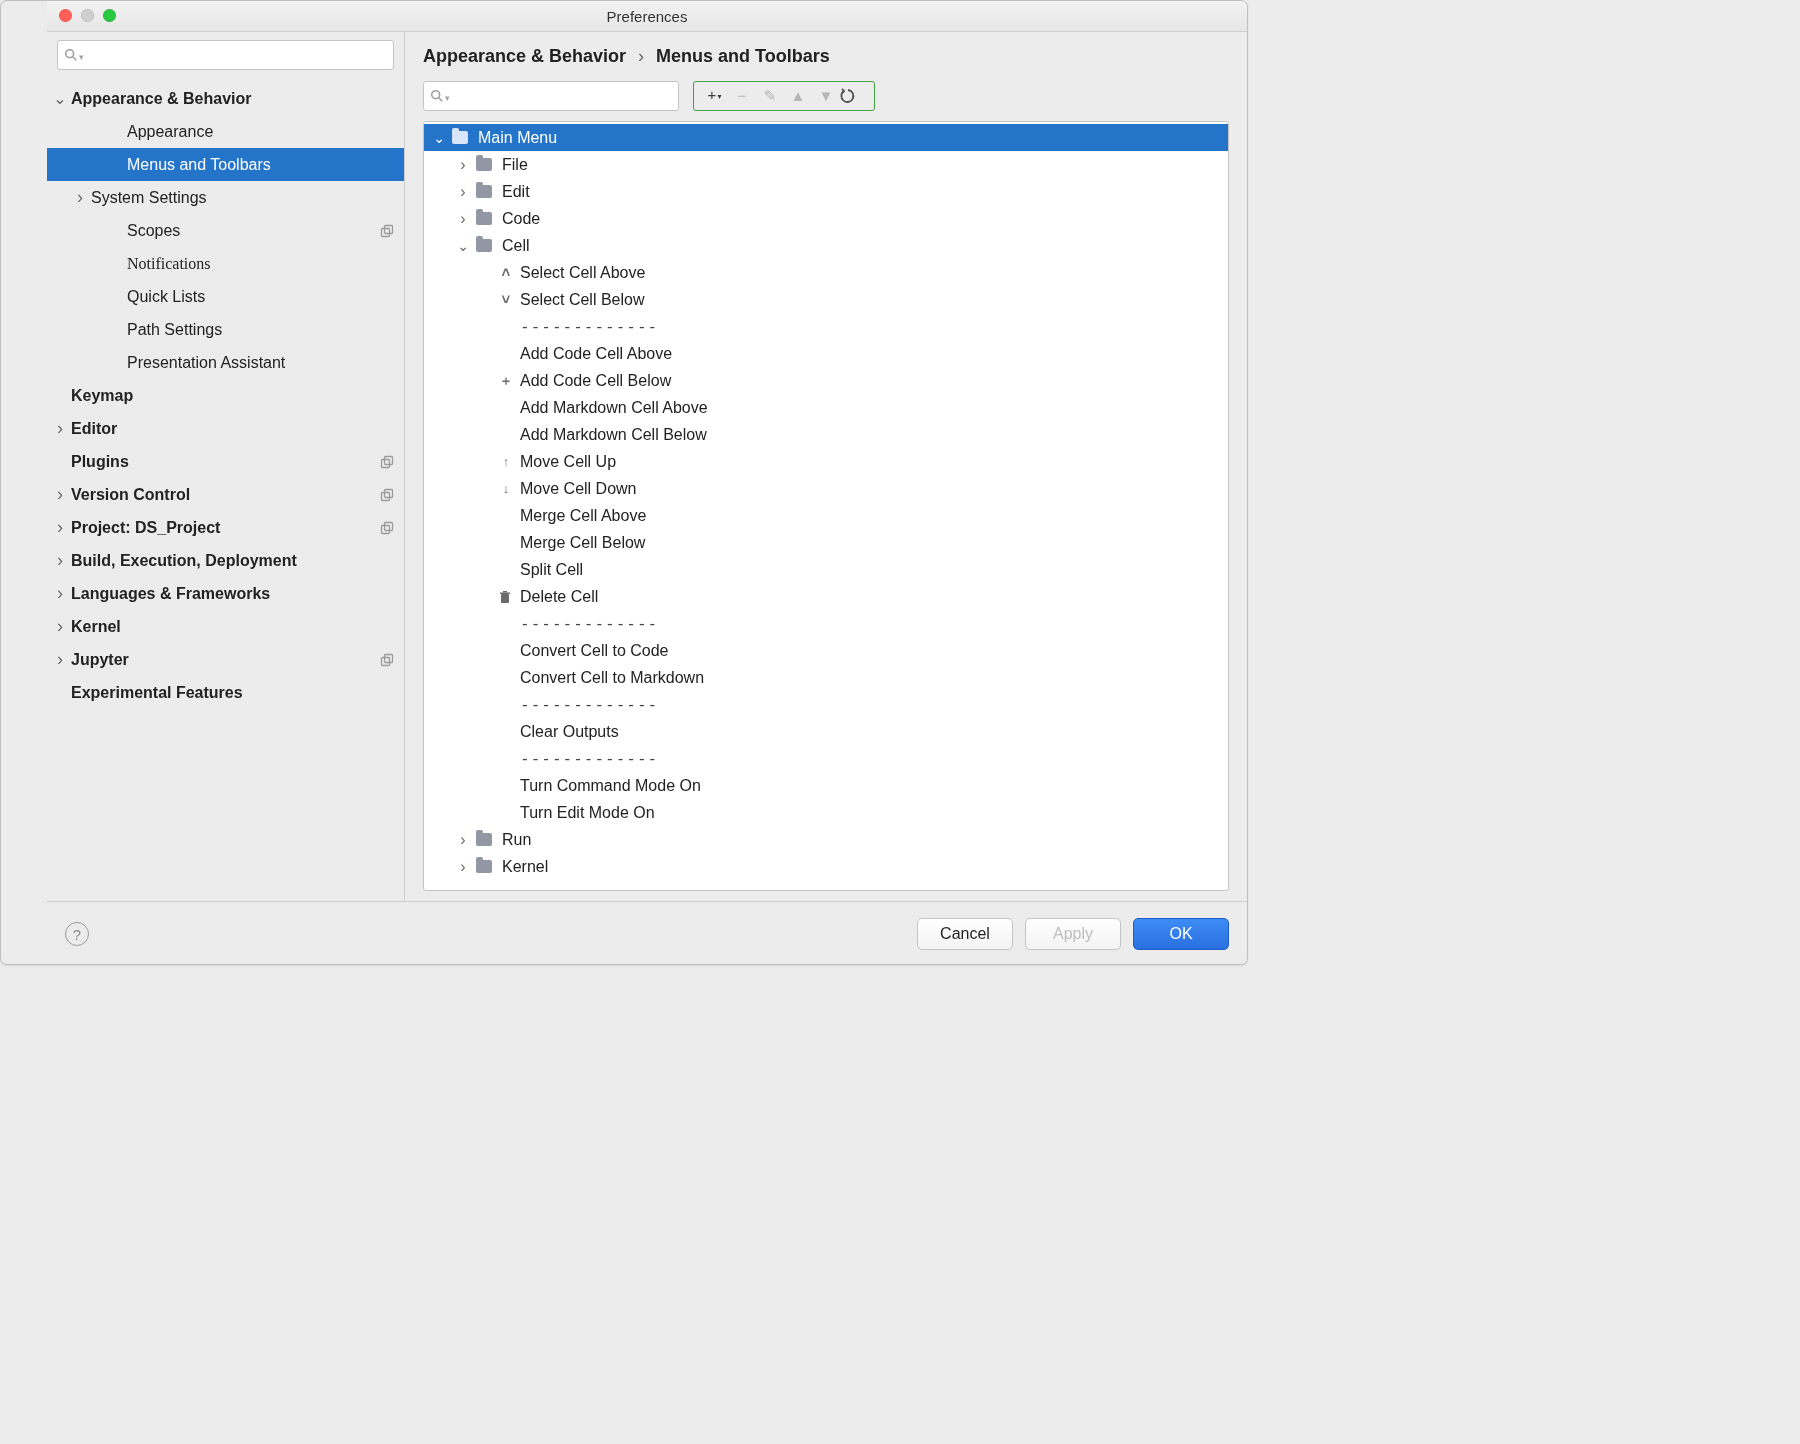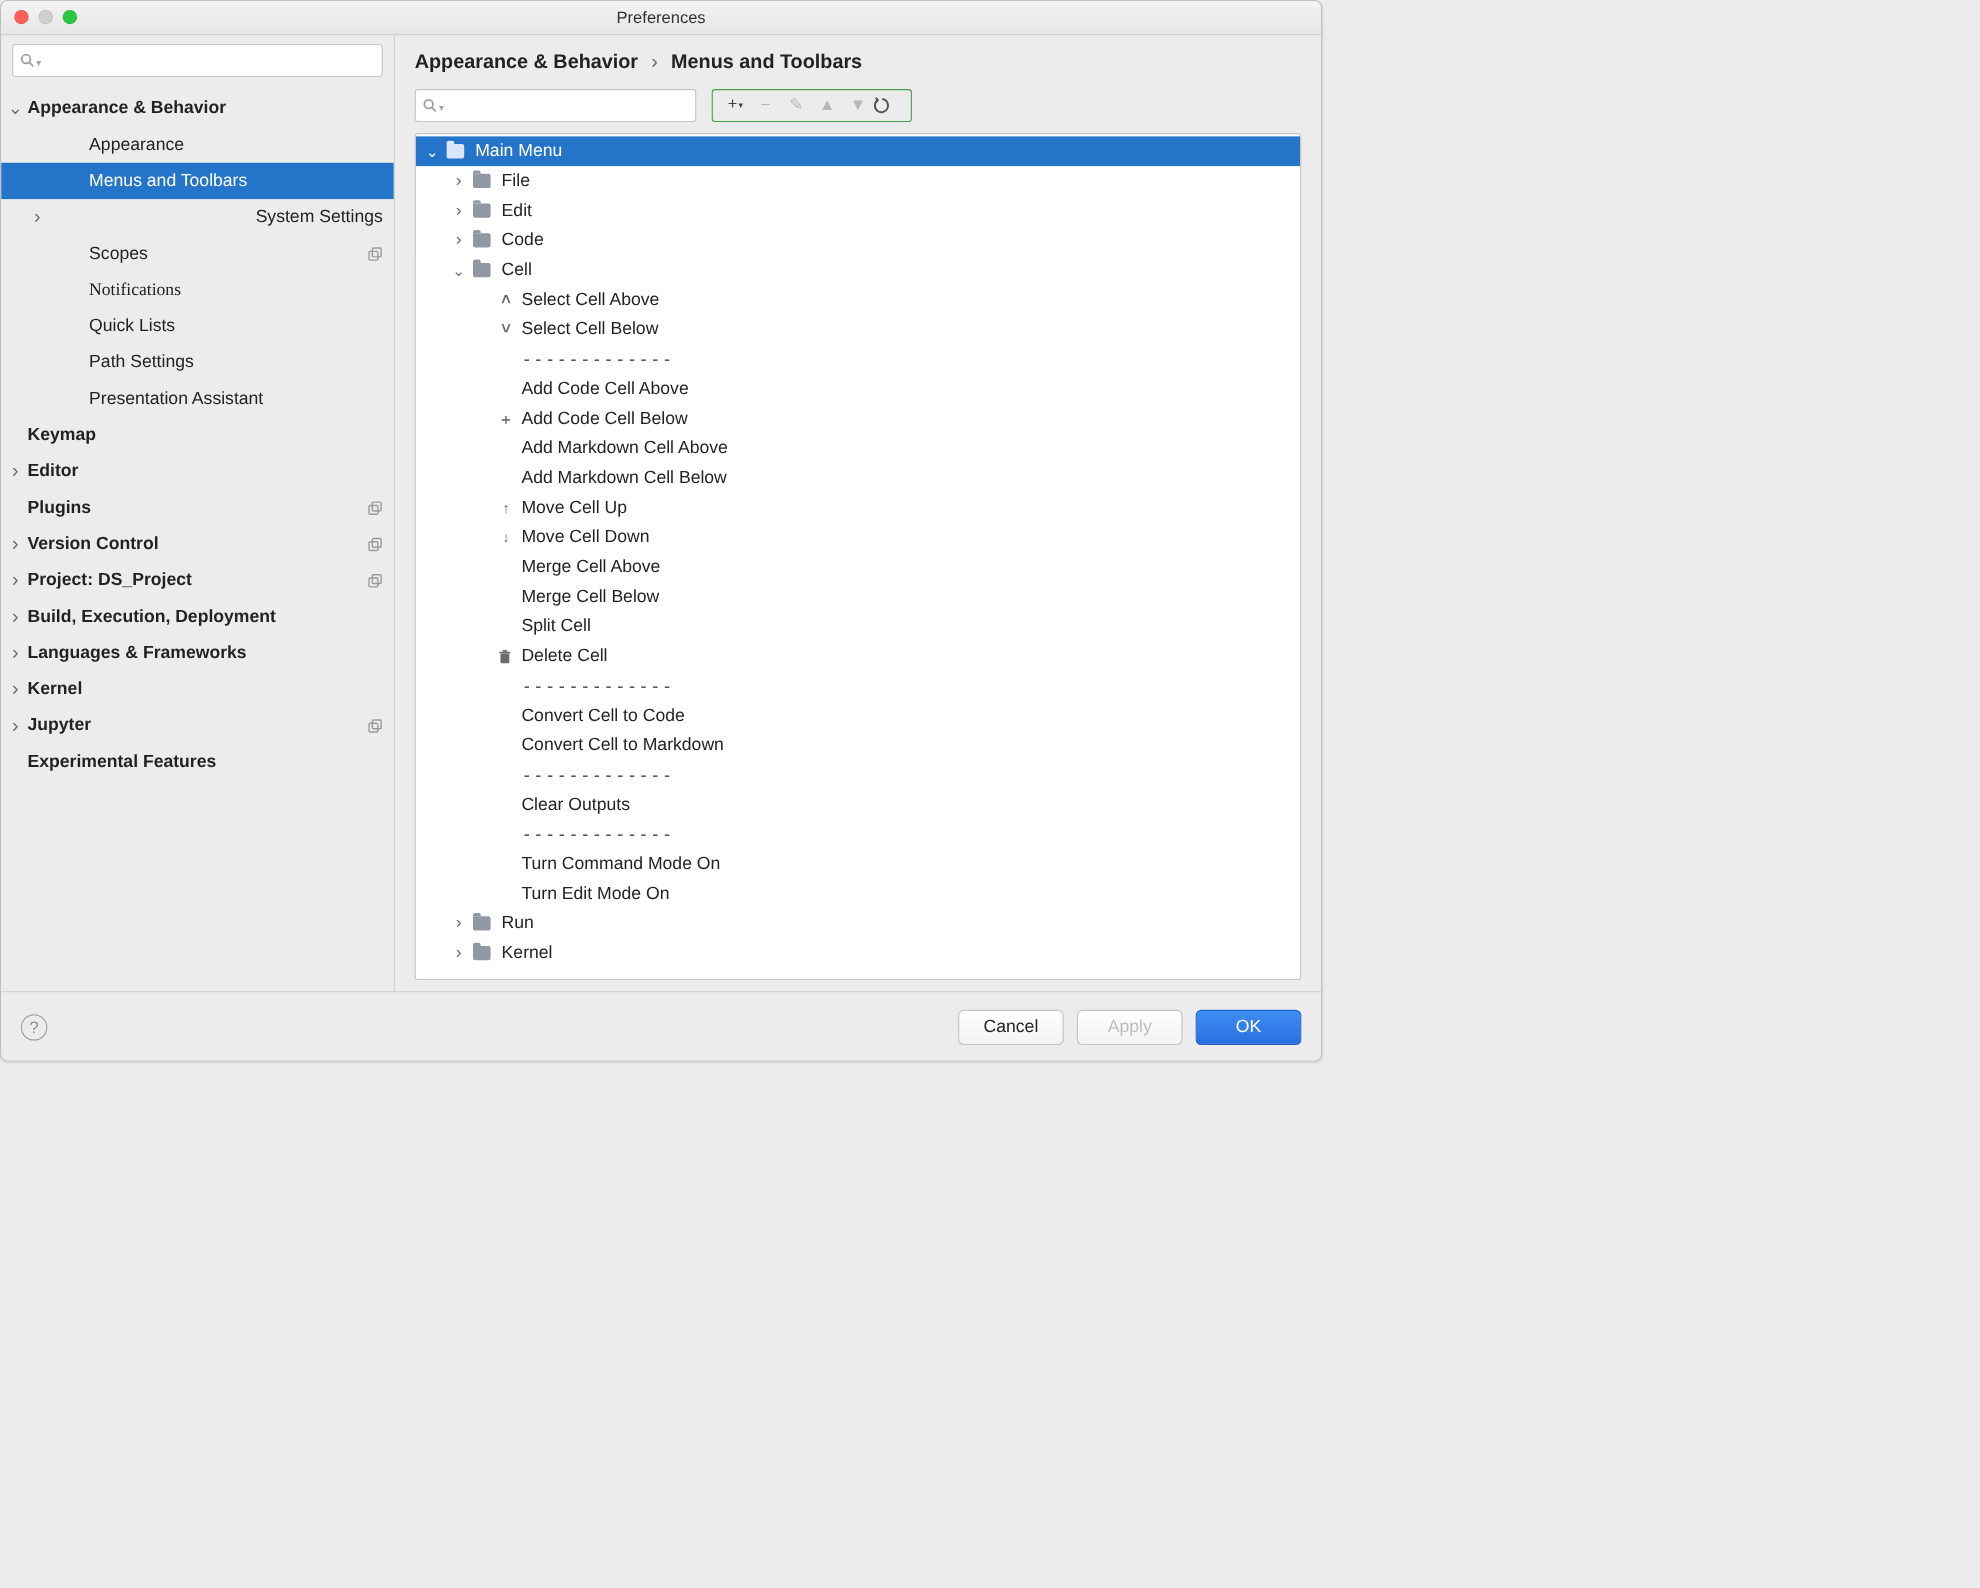--- a/index.html
+++ b/index.html
@@ -1,16 +1,16 @@
 <!DOCTYPE html>
 <html><head>
 <meta charset="utf-8">
 <style>
 html, body { margin:0; padding:0; height:100%; font-family:-apple-system,"Helvetica Neue",Arial,sans-serif; font-size:16px; color:#222; background:#ececec; }
-.window { position:relative; width:1200px; height:963px; margin:0; background:#ececec; border:1px solid #bfbfbf; border-radius:7px; overflow:hidden; box-shadow:0 1px 2px rgba(0,0,0,.1);}
+.window { position:relative; width:1200px; height:963px; margin:0; background:#ececec; border:1px solid #bfbfbf; border-radius:7px; overflow:hidden; box-shadow:0 1px 2px rgba(0,0,0,.1);padding-left:46px;}
 .titlebar { height:30px; background:linear-gradient(#f3f3f3,#e6e6e6); border-bottom:1px solid #cfcfcf; display:flex; align-items:center; position:relative;}
 .traffic { display:flex; gap:9px; position:absolute; left:12px; top:8px;}
 .tl { width:13px; height:13px; border-radius:50%; box-shadow:inset 0 0 0 .5px rgba(0,0,0,.15);}
 .tl.close{background:#ff5f57;} .tl.min{background:#cfcfcf;} .tl.zoom{background:#28c840;}
 .title { margin:auto; font-size:15px; color:#333;}
 .body { display:flex; height:calc(100% - 30px - 64px);}
 .sidebar { width:357px; background:#ececec; border-right:1px solid #cfcfcf; display:flex; flex-direction:column;}
 .search-wrap{ padding:8px 10px;}
 .search-box{ display:flex; align-items:center; background:#fff; border:1px solid #c4c4c4; border-radius:3px; height:28px; padding:0 6px;}
 .search-box .mag{ width:14px; color:#9e9e9e; margin-right:4px; font-size:14px; display:inline-block;}
@@ -95,21 +95,21 @@
             <span class="label" style="padding-left: 38px;">Appearance</span>
           </div>
           <div class="row child sel">
             <span style="width: 20px;"></span>
             <span class="arrow hide"></span>
             <span class="label" style="padding-left: 38px;">Menus and Toolbars</span>
           </div>
           <div class="row child">
             <span style="width: 20px;"></span>
             <span class="arrow" style="font-size: 18px;">›</span>
-            <span class="label" style="padding-left: 2px; text-align: right;">System Settings</span>
+            <span class="label" style="padding-left: 2px;">System Settings</span>
           </div>
           <div class="row child">
             <span style="width: 20px;"></span>
             <span class="arrow hide"></span>
             <span class="label" style="padding-left: 38px;">Scopes</span>
             <span class="badge">
               <svg width="14" height="14" viewBox="0 0 14 14" fill="none" stroke="#9b9b9b" stroke-width="1.3">
                 <rect x="1.5" y="4.5" width="8" height="8" rx="1"></rect>
                 <rect x="4.5" y="1.5" width="8" height="8" rx="1"></rect>
               </svg>

